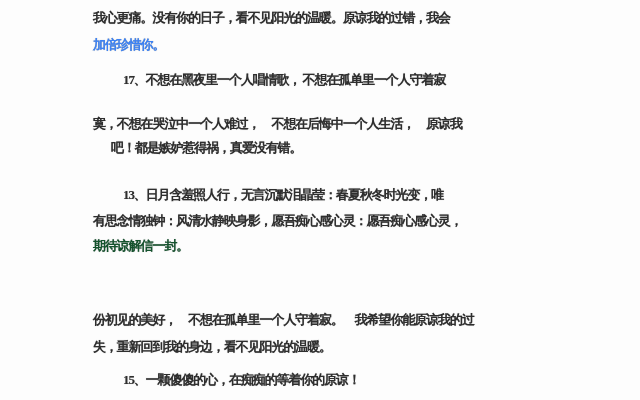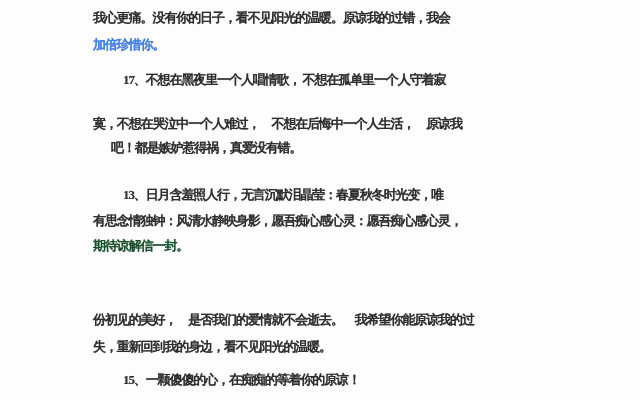--- a/index.html
+++ b/index.html
@@ -35,16 +35,16 @@
 
 <div class="page" id="document-page" style="background: rgb(253, 253, 253);">
     <div class="line" style="top: 10px; left: 93px; color: rgb(46, 46, 46);">我心更痛。没有你的日子，看不见阳光的温暖。原谅我的过错，我会</div>
     <div class="line" style="top: 37px; left: 93px; color: #3b82f6;">加倍珍惜你。</div>
     <div class="line" style="top: 72px; left: 123px; color: rgb(46, 46, 46);">17、不想在黑夜里一个人唱情歌， 不想在孤单里一个人守着寂</div>
     <div class="line" style="top: 116px; left: 93px; color: rgb(46, 46, 46);">寞，不想在哭泣中一个人难过，　不想在后悔中一个人生活，　原谅我</div>
     <div class="line" style="top: 140px; left: 111px; color: rgb(46, 46, 46);">吧！都是嫉妒惹得祸，真爱没有错。</div>
     <div class="line" style="top: 172px; left: 123px; color: rgb(46, 46, 46); margin-top: 15px;">13、日月含羞照人行，无言沉默泪晶莹：春夏秋冬时光变，唯</div>
     <div class="line" style="top: 213px; left: 93px; color: rgb(46, 46, 46);">有思念情独钟：风清水静映身影，愿吾痴心感心灵：愿吾痴心感心灵，</div>
     <div class="line" style="top: 238px; left: 93px; color: #14532d;">期待谅解信一封。</div>
-    <div class="line" style="top: 312px; left: 93px; color: rgb(46, 46, 46);">份初见的美好，　是否我们的爱情就不会逝去。　我希望你能原谅我的过</div>
+    <div class="line" style="top: 312px; left: 93px; color: rgb(46, 46, 46);">份初见的美好，　不想在孤单里一个人守着寂。　我希望你能原谅我的过</div>
     <div class="line" style="top: 339px; left: 93px; color: rgb(46, 46, 46);">失，重新回到我的身边，看不见阳光的温暖。</div>
     <div class="line" style="top: 372px; left: 123px; color: rgb(46, 46, 46); text-align: center;">15、一颗傻傻的心，在痴痴的等着你的原谅！</div>
   </div>
 
 </body></html>

